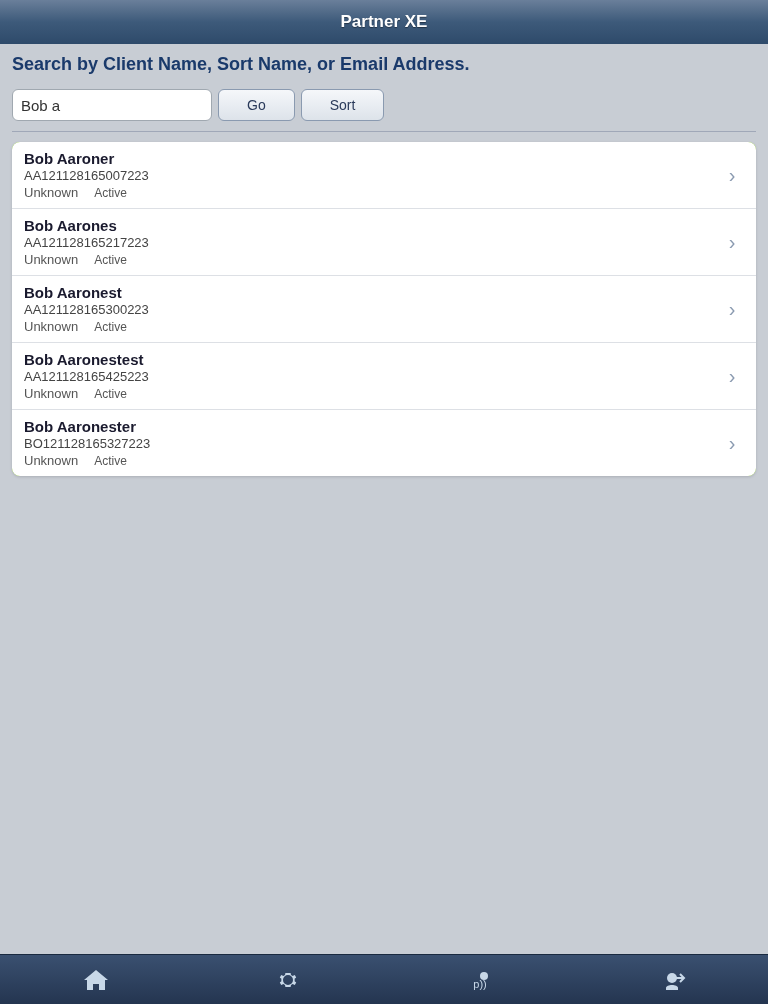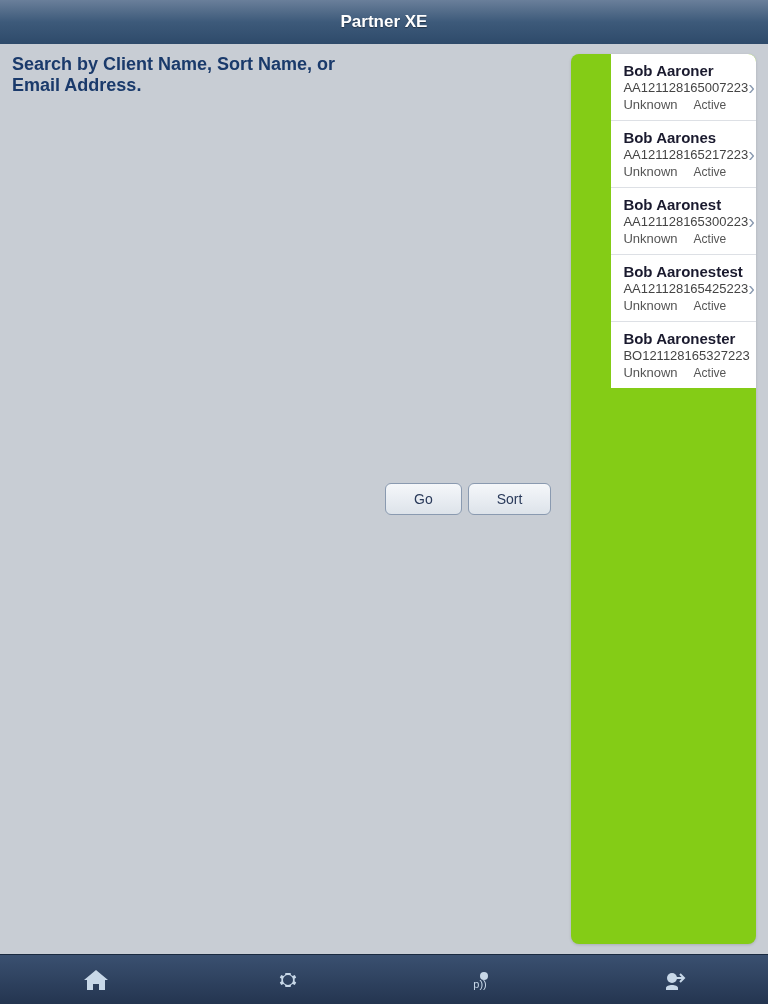--- a/index.html
+++ b/index.html
@@ -26,21 +26,21 @@
       font-size: 17px;
       font-weight: 600;
       text-shadow: 0 1px 1px rgba(0,0,0,0.4);
     }
 
     
     #main {
       flex: 1;
       padding: 10px 12px;
       display: flex;
-      flex-direction: row;
+      flex-direction: column;
       gap: 10px;
     }
 
     
     #search-instruction {
       color: #1a3a6b;
       font-size: 18px;
       font-weight: 600;
       margin-bottom: 4px;
     }
@@ -81,21 +81,20 @@
       height: 1px;
       background: #a0a8b8;
     }
 
     
     #results-list {
       background: #84cc16;
       border-radius: 8px;
       overflow: hidden;
       box-shadow: 0 1px 3px rgba(0,0,0,0.15);
-      padding-left: 40px;
     }
 
     .result-item {
       display: flex;
       align-items: center;
       padding: 8px 12px;
       border-bottom: 1px solid #dde0e5;
       cursor: pointer;
       background: white;
     }
@@ -175,20 +174,21 @@
 
 <div id="header">
   <span>Partner XE</span>
 </div>
 
 <div id="main">
 
   <div id="search-instruction">Search by Client Name, Sort Name, or Email Address.</div>
 
   <div id="search-bar">
+    <input id="search-input-field" type="text" value="Bob a" style="">
     <button class="search-btn">Go</button>
     <button class="search-btn">Sort</button>
   </div>
 
   <div class="divider"></div>
 
   <div id="results-list">
 
   <div class="result-item">
       <div class="result-info">

